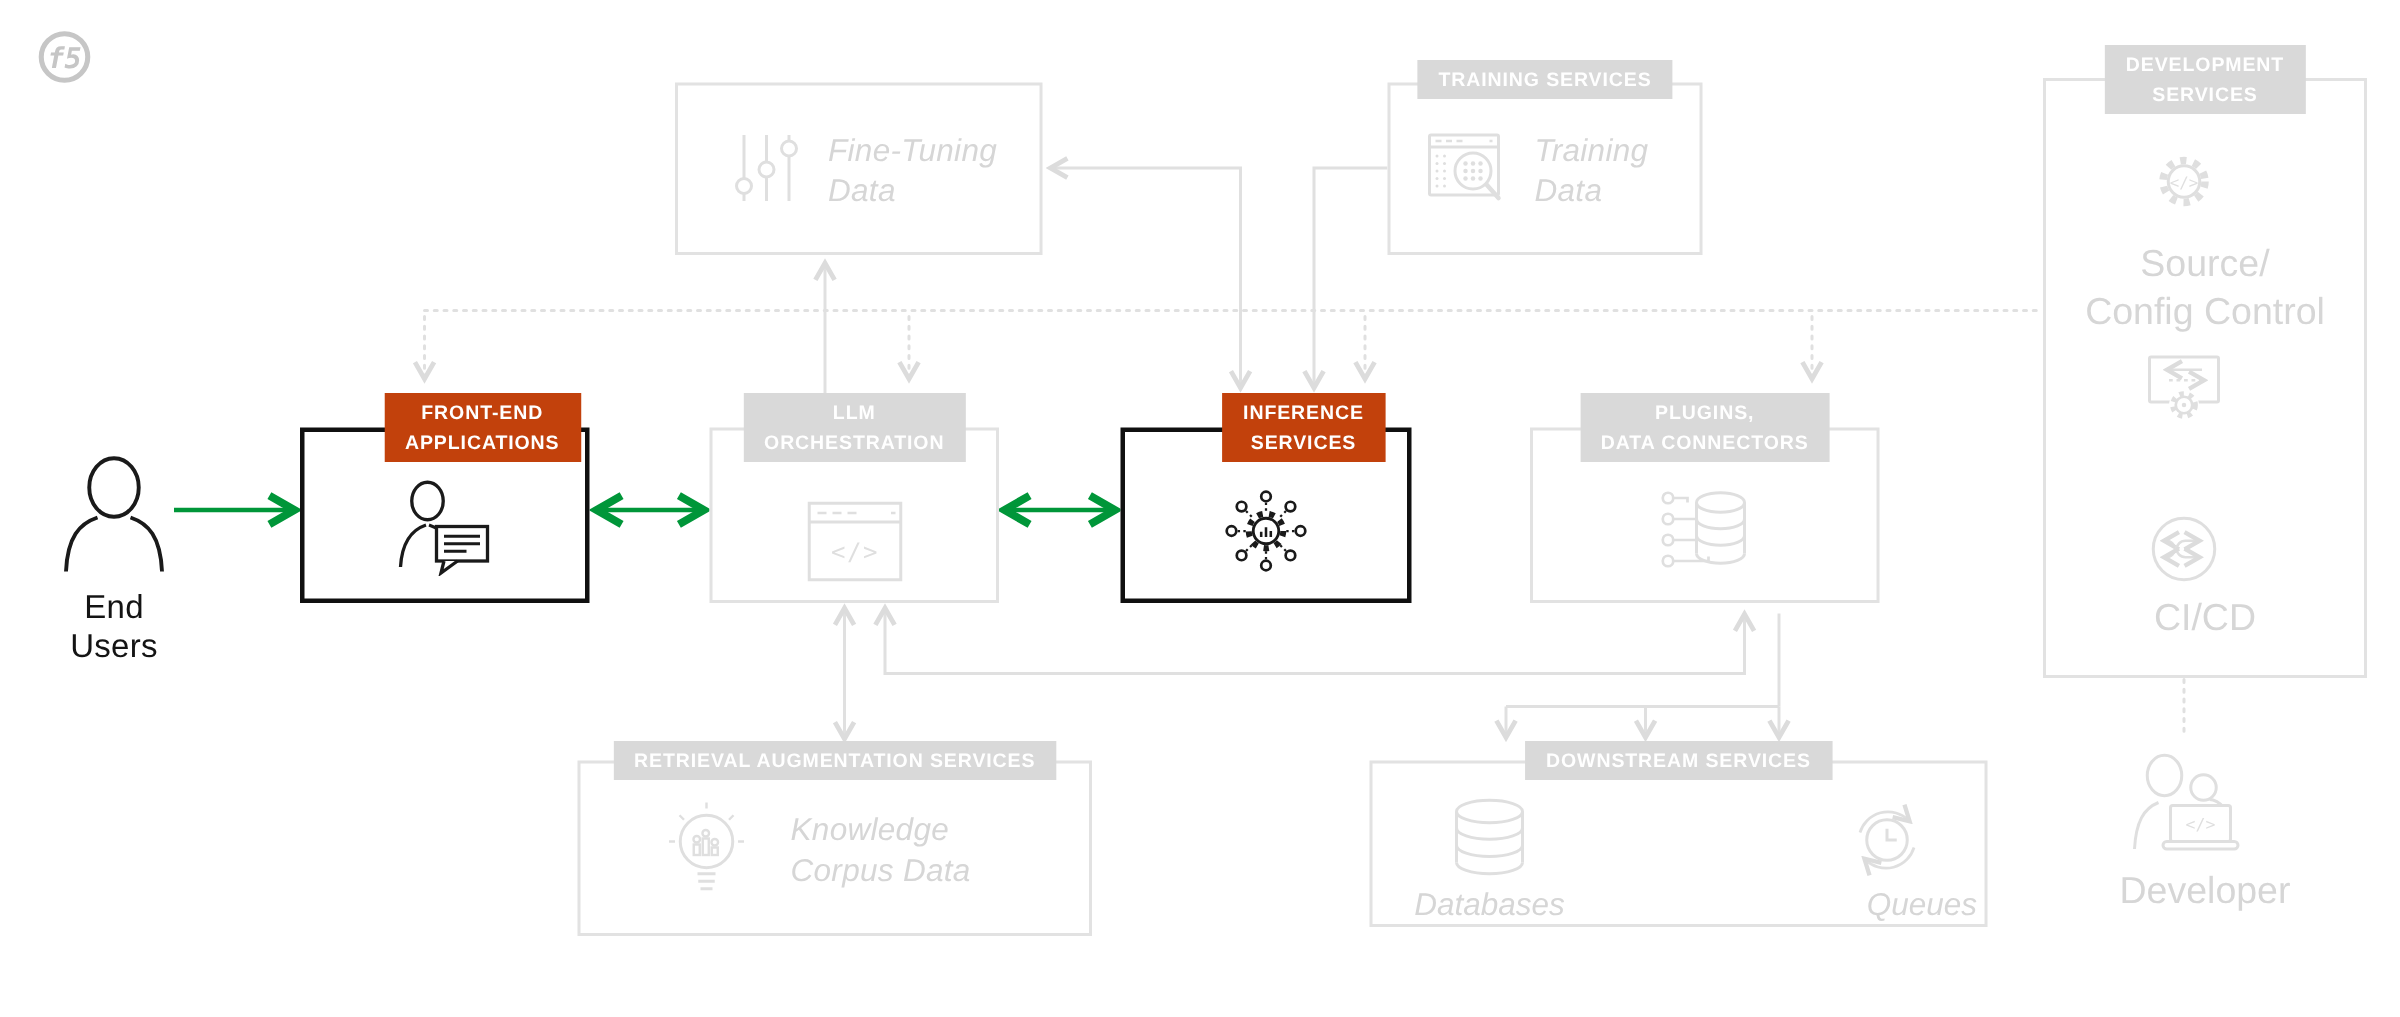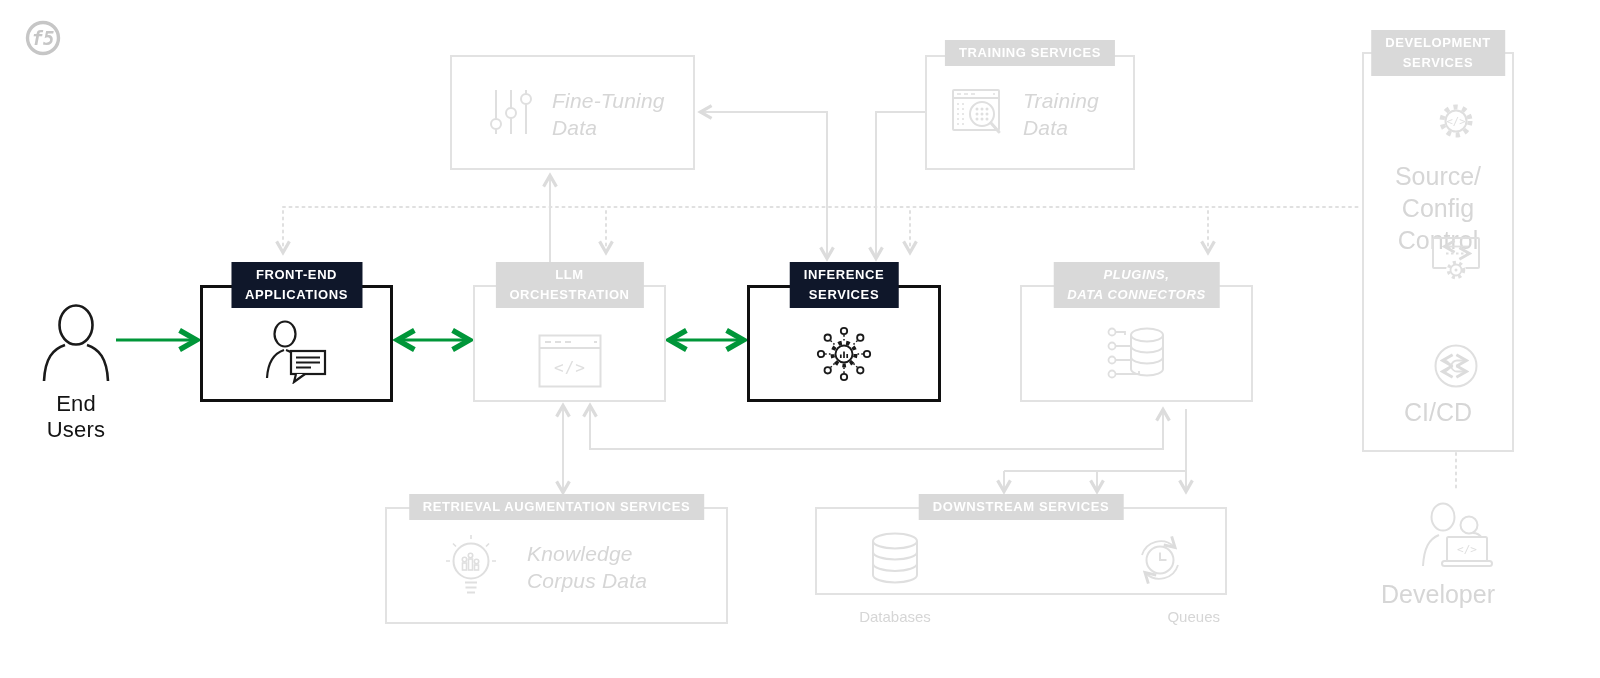--- a/index.html
+++ b/index.html
@@ -9,31 +9,31 @@
   .stage{position:relative;width:1600px;height:678px;background:#fff;overflow:hidden;
          font-family:"Liberation Sans",sans-serif;}
   .wires{position:absolute;left:0;top:0;z-index:1;}
   .logo{position:absolute;left:25px;top:20px;z-index:2;line-height:0;text-align:center;}
   .node{position:absolute;z-index:2;}
   .box{position:absolute;left:0;right:0;bottom:0;background:#fff;border:2px solid var(--line);}
   .node.active .box{border:3px solid var(--black);}
   .hdr{position:absolute;left:50%;top:0;transform:translateX(-50%);background:var(--hbg);color:#fff;
        font-size:13px;font-weight:700;letter-spacing:.6px;line-height:1.55;text-align:center;
        padding:3px 14px;white-space:nowrap;z-index:3;}
-  .node.active .hdr{background:#0f172a;}
+  .node.active .hdr{background:#c2410c;margin-left:25px;}
   .hl{display:block;}
   .icon{position:absolute;line-height:0;}
   .icon-gray{color:var(--icon);}
   .icon-black{color:#1a1a1a;}
   .lbl{position:absolute;font-size:21px;color:var(--gtext);line-height:1.3;letter-spacing:.2px;}
   .lbl div{white-space:nowrap;font-style:italic;}
   .dev-lbl{position:absolute;left:0;width:100%;text-align:center;font-size:25px;color:var(--gtext);line-height:1.28;}
   .col{position:absolute;text-align:center;}
   .icon-slot{height:60px;display:flex;align-items:flex-end;justify-content:center;line-height:0;}
-  .col .collbl{display:block;margin-top:20px;font-size:15px;color:var(--gtext);}
+  .col .collbl{display:block;margin-top:4px;font-size:21px;color:var(--gtext);font-style:italic;}
   .endusers{position:absolute;left:25px;top:304px;width:102px;text-align:center;z-index:2;}
   .eu-lbl{font-size:22px;color:#141414;margin-top:5px;letter-spacing:.2px;}
   svg text{font-family:"DejaVu Sans Mono",monospace;}
 </style>
 </head>
 <body>
 
 <div class="stage">
 
   <svg class="wires" width="1600" height="678" viewBox="0 0 1600 678">
@@ -143,21 +143,21 @@
         </g>
         <path d="M40,37 L48,46" stroke-width="3" stroke-linecap="round"></path>
       </svg>
     </span>
     <div class="lbl" style="left:98px;top:47px;">
       <div>Training</div>
       <div>Data</div>
     </div>
   </div>
 
-  <div class="node" style="left:1362px;top:30px;width:152px;height:565px;">
+  <div class="node" style="left:1362px;top:30px;width:216px;height:565px;">
     <div class="box" style="top:22px;height:396px;bottom:auto;"></div>
     <div class="hdr">
       <span class="hl">DEVELOPMENT</span>
       <span class="hl">SERVICES</span>
     </div>
     <span class="icon icon-gray" style="left:68px;top:66px;">
       <svg width="52" height="52" viewBox="0 0 52 52" fill="none" stroke="currentColor">
         <circle cx="26" cy="25" r="14" stroke-width="5" stroke-dasharray="4.2 4.8"></circle>
         <circle cx="26" cy="25" r="10.5" stroke-width="2" fill="#fff"></circle>
         <text x="26" y="29" font-size="10.5" text-anchor="middle" fill="currentColor" stroke="none">&lt;/&gt;</text>
@@ -258,21 +258,21 @@
           <circle cx="12.7" cy="13.7" r="3.2"></circle>
             <circle cx="6" cy="30" r="3.2"></circle>
             <circle cx="12.7" cy="46.3" r="3.2"></circle>
           <circle cx="29" cy="53" r="3.2"></circle>
             <circle cx="45.3" cy="46.3" r="3.2"></circle>
         </g>
       </svg>
     </span>
   </div>
 
-  <div class="node" style="left:1020px;top:262px;width:233px;height:140px;font-style:italic;">
+  <div class="node" style="left:1020px;top:262px;width:233px;height:140px;">
     <div class="box" style="top:23px;"></div>
     <div class="hdr">
       <span class="hl">PLUGINS,</span>
       <span class="hl">DATA CONNECTORS</span>
     </div>
     <span class="icon icon-gray" style="left:84px;top:60px;">
       <svg width="64" height="66" viewBox="0 0 64 66" fill="none" stroke="currentColor" stroke-width="1.8">
         <path d="M11.5,10 H21 V13"></path>
         <path d="M11.5,24 H27 M11.5,38 H27"></path>
         <path d="M11.5,52 H35 V49"></path>
@@ -308,21 +308,21 @@
           <circle cx="33.5" cy="27.5" r="2.2" fill="#fff"></circle>
         </g>
       </svg>
     </span>
     <div class="lbl" style="left:142px;top:46px;">
       <div>Knowledge</div>
       <div>Corpus Data</div>
     </div>
   </div>
 
-  <div class="node" style="left:815px;top:494px;width:412px;height:101px;">
+  <div class="node" style="left:913px;top:494px;width:412px;height:124px;">
     <div class="box" style="top:13px;"></div>
     <div class="hdr"><span>DOWNSTREAM SERVICES</span></div>
     <div class="col" style="left:5px;top:34px;width:150px;">
       <div class="icon-slot icon-gray">
         <svg width="54" height="58" viewBox="0 0 54 58" fill="none" stroke="currentColor" stroke-width="2">
           <ellipse cx="27" cy="11" rx="22" ry="7.5"></ellipse>
           <path d="M5,11 V45 M49,11 V45"></path>
           <path d="M5,45 a22,7.5 0 0 0 44,0"></path>
           <path d="M5,22 a22,7.5 0 0 0 44,0"></path>
           <path d="M5,33.5 a22,7.5 0 0 0 44,0"></path>

